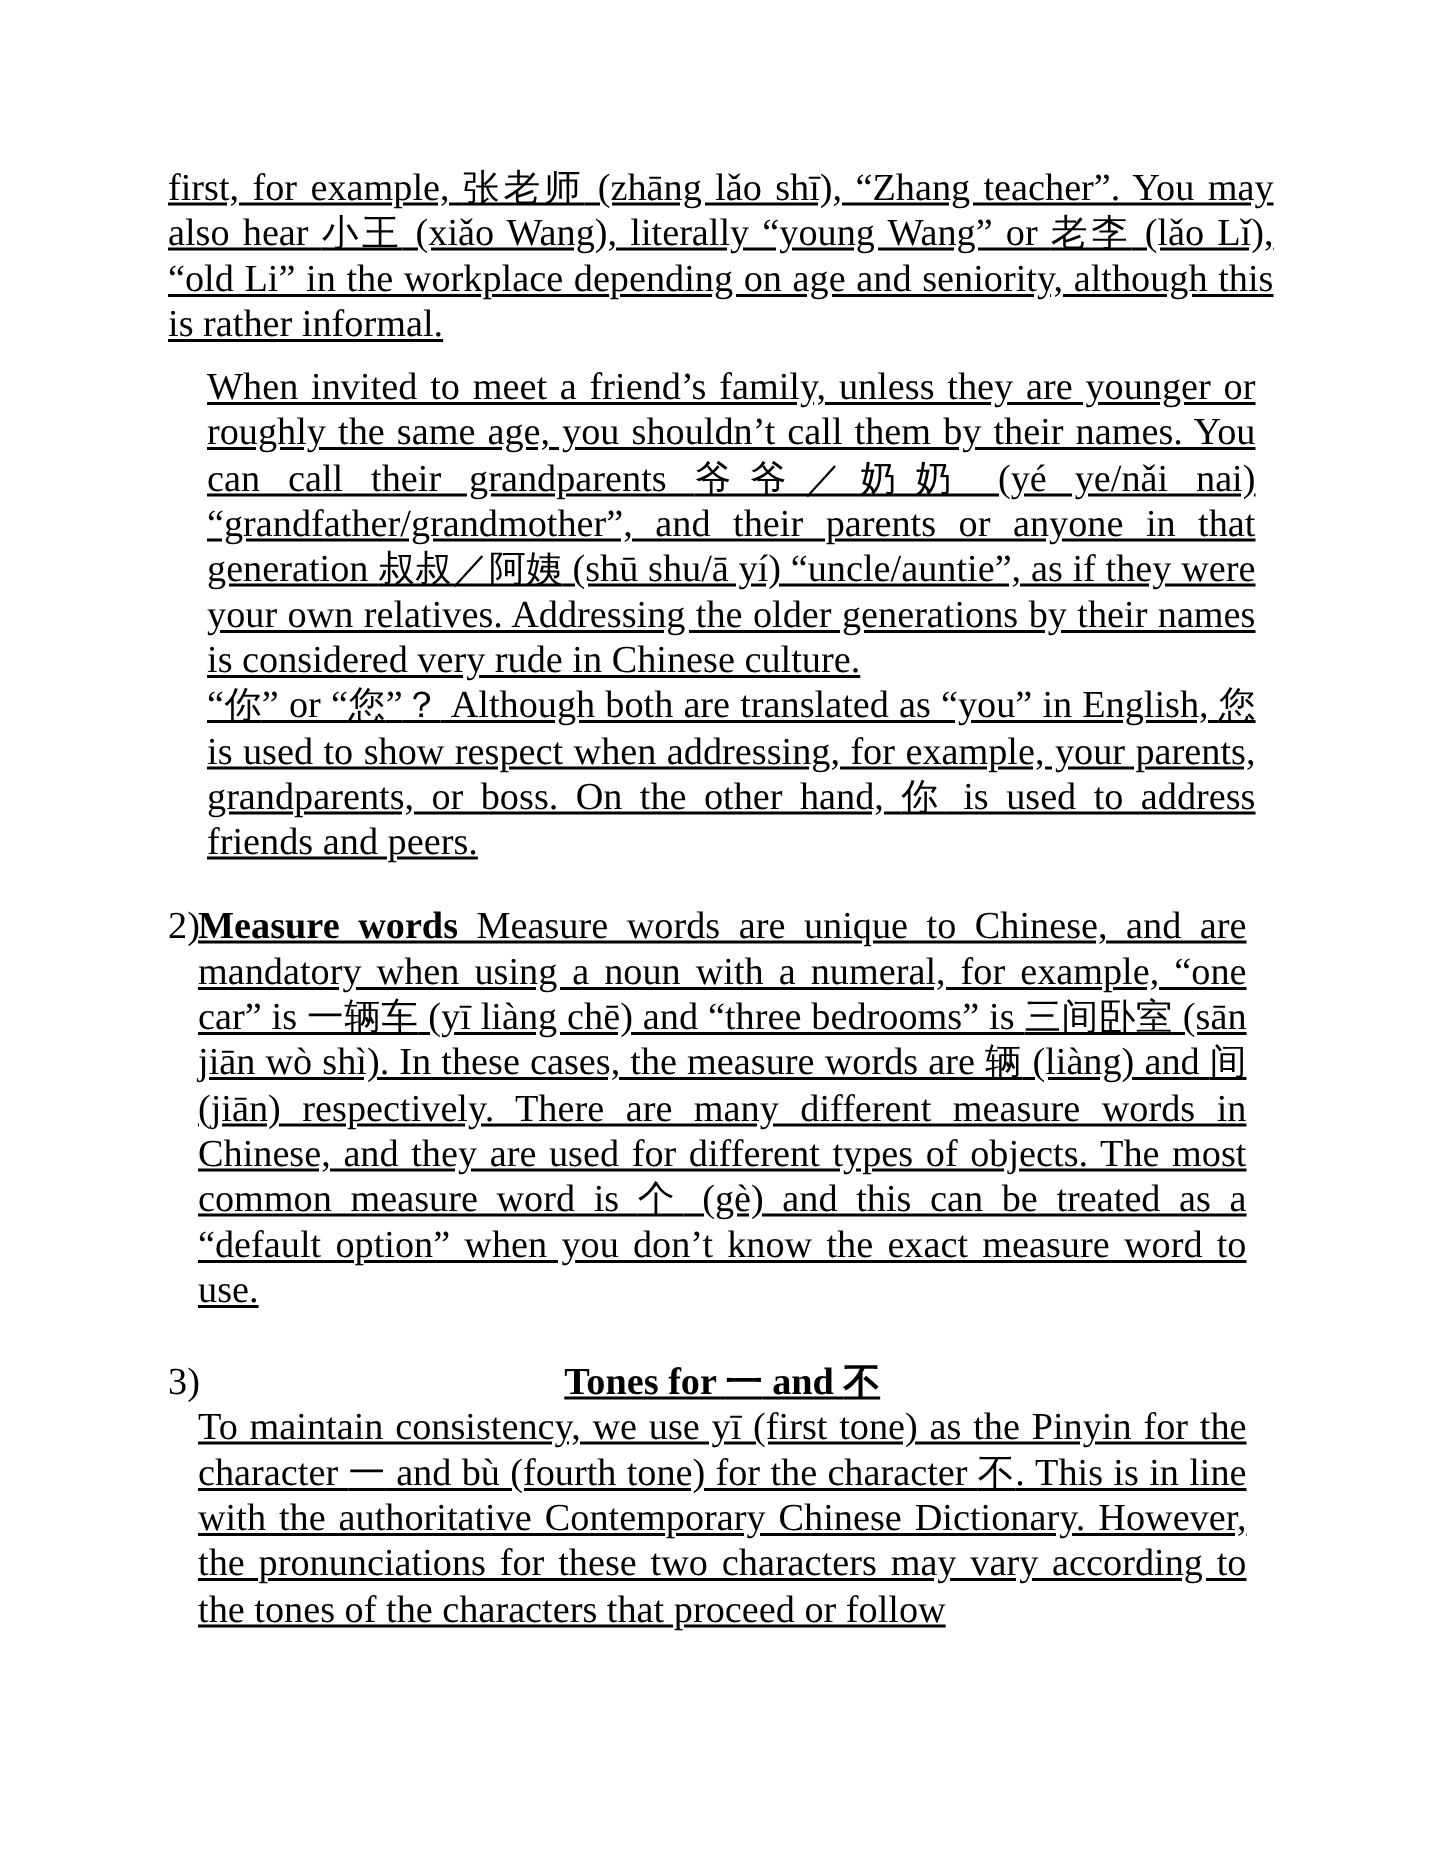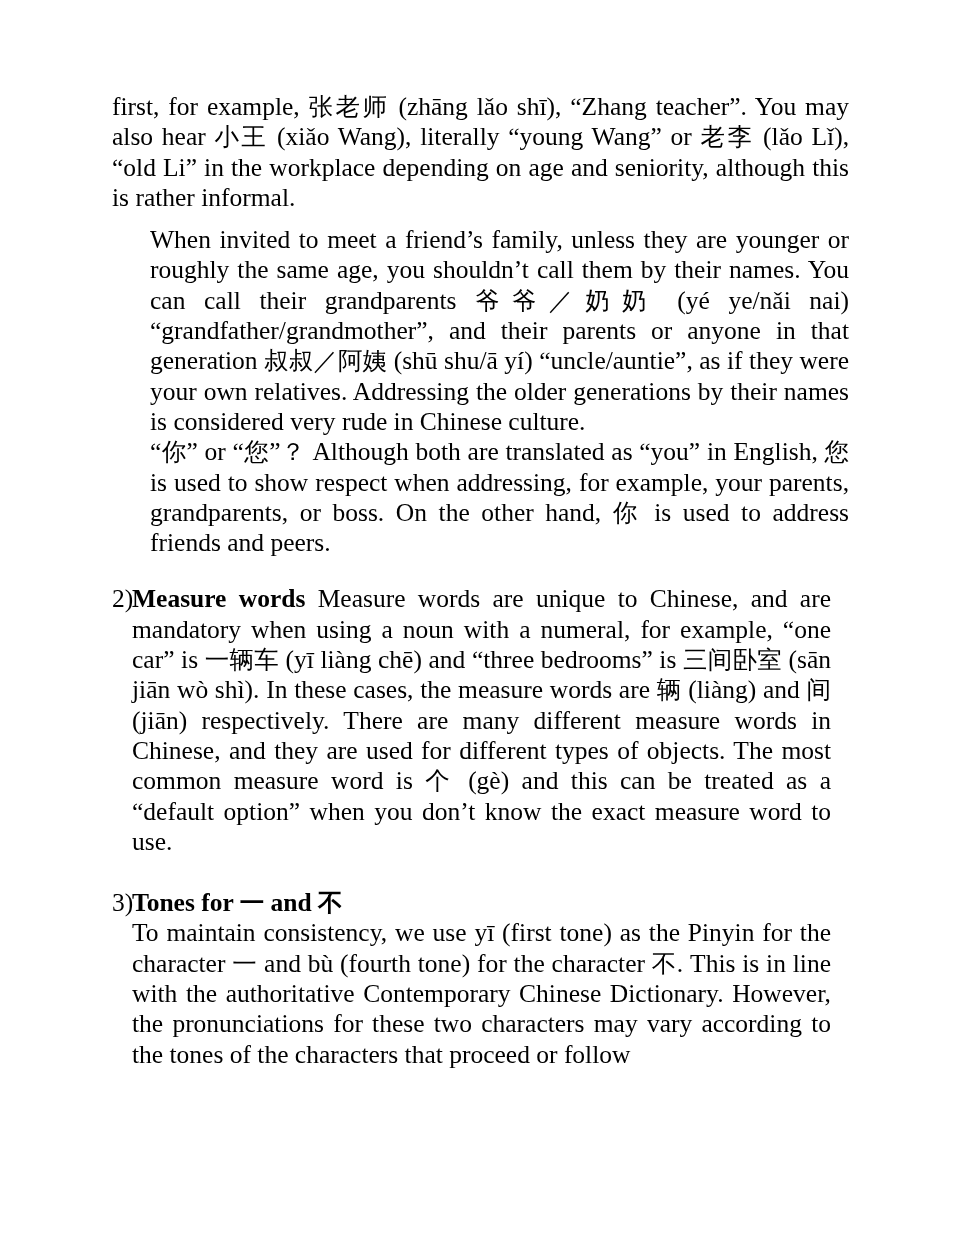--- a/index.html
+++ b/index.html
@@ -20,43 +20,44 @@
     height: 1242px;
     background: #ffffff;
     overflow: hidden;
     box-sizing: border-box;
   }
 
   
   #content {
     position: absolute;
     left: 112px;
-    top: 92px;
+    top: 110px;
     width: 737px;
+    text-decoration: underline;
   }
 
   p {
     margin: 0;
     padding: 0;
     text-align: justify;
     text-justify: inter-word;
     font-size: 25.5px;
     line-height: 30.3px;
     hyphens: none;
     -webkit-hyphens: none;
   }
 
   
   .para-flush {
     margin-left: 0;
   }
 
   
   .para-indent {
-    margin-left: 38px;
+    margin-left: 26px;
     width: 699px;
   }
 
   
   .list-item {
     position: relative;
     margin-left: 0;
   }
 
   .list-marker {
@@ -85,21 +86,21 @@
   }
 
   .gap-sm { height: 12px; }
   .gap-md { height: 26px; }
   .gap-lg { height: 31px; }
 
   .heading-line {
     font-size: 25.5px;
     line-height: 30.3px;
     font-weight: bold;
-    text-align: left;
+    text-align: center;
   }
 </style>
 </head>
 <body>
 
 <div id="page">
   <div id="content">
 
     <p class="para-flush">first, for example, <span class="cjk">张老师</span> (zhāng lǎo shī), “Zhang teacher”. You may also hear <span class="cjk">小王</span> (xiǎo Wang), literally “young Wang” or <span class="cjk">老李</span> (lǎo Lǐ), “old Li” in the workplace depending on age and seniority, although this is rather informal.</p>
 

